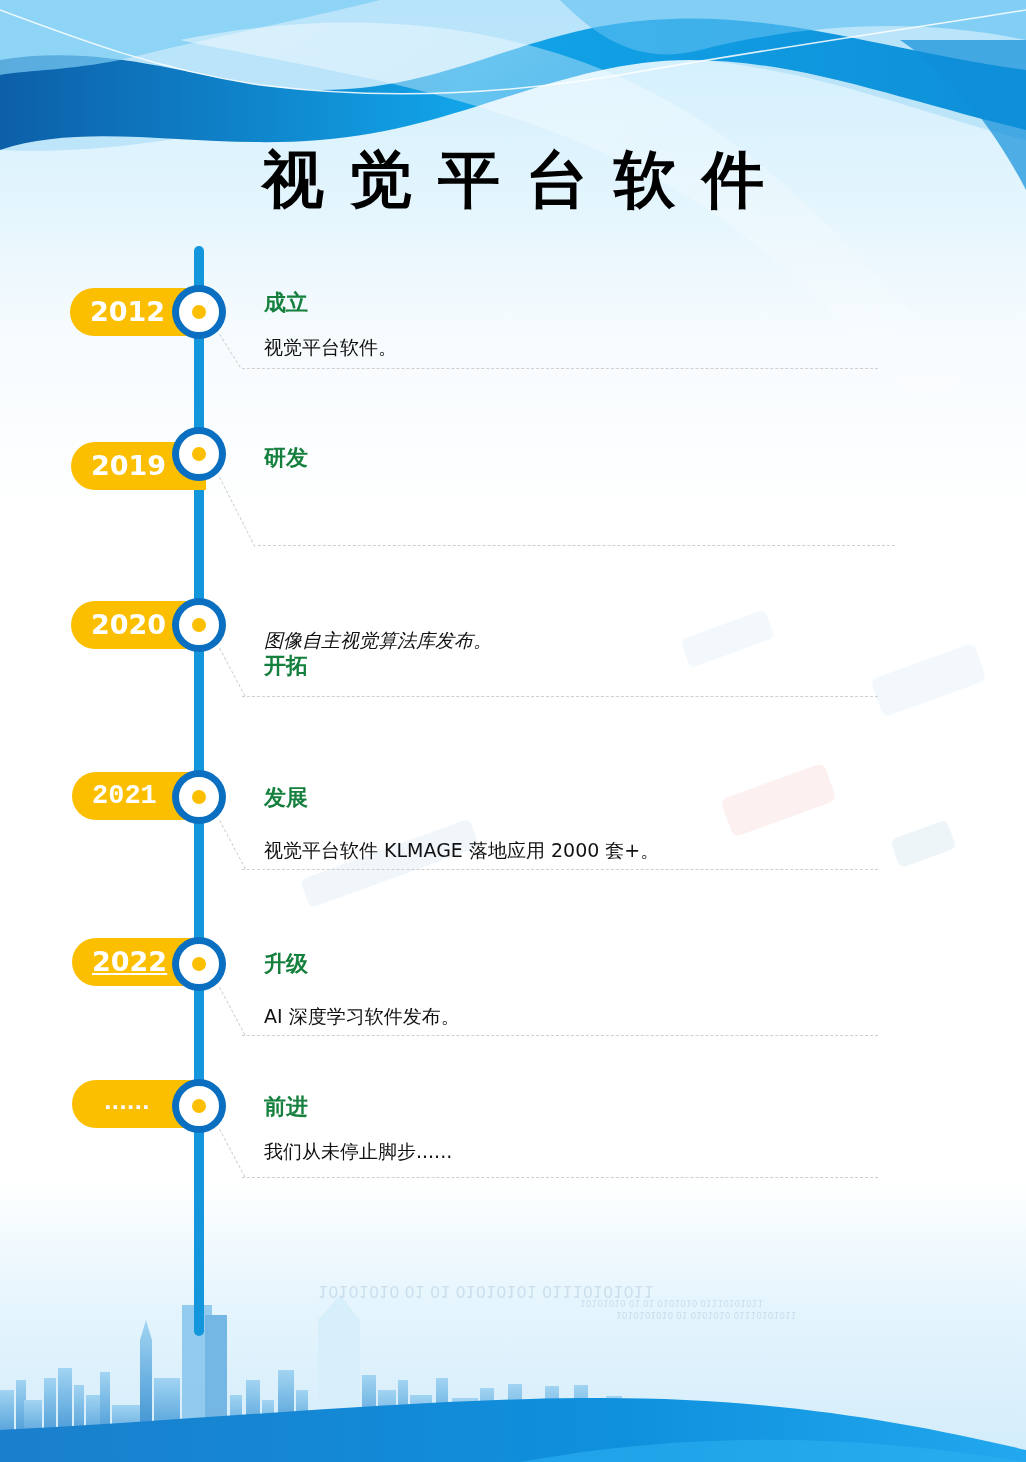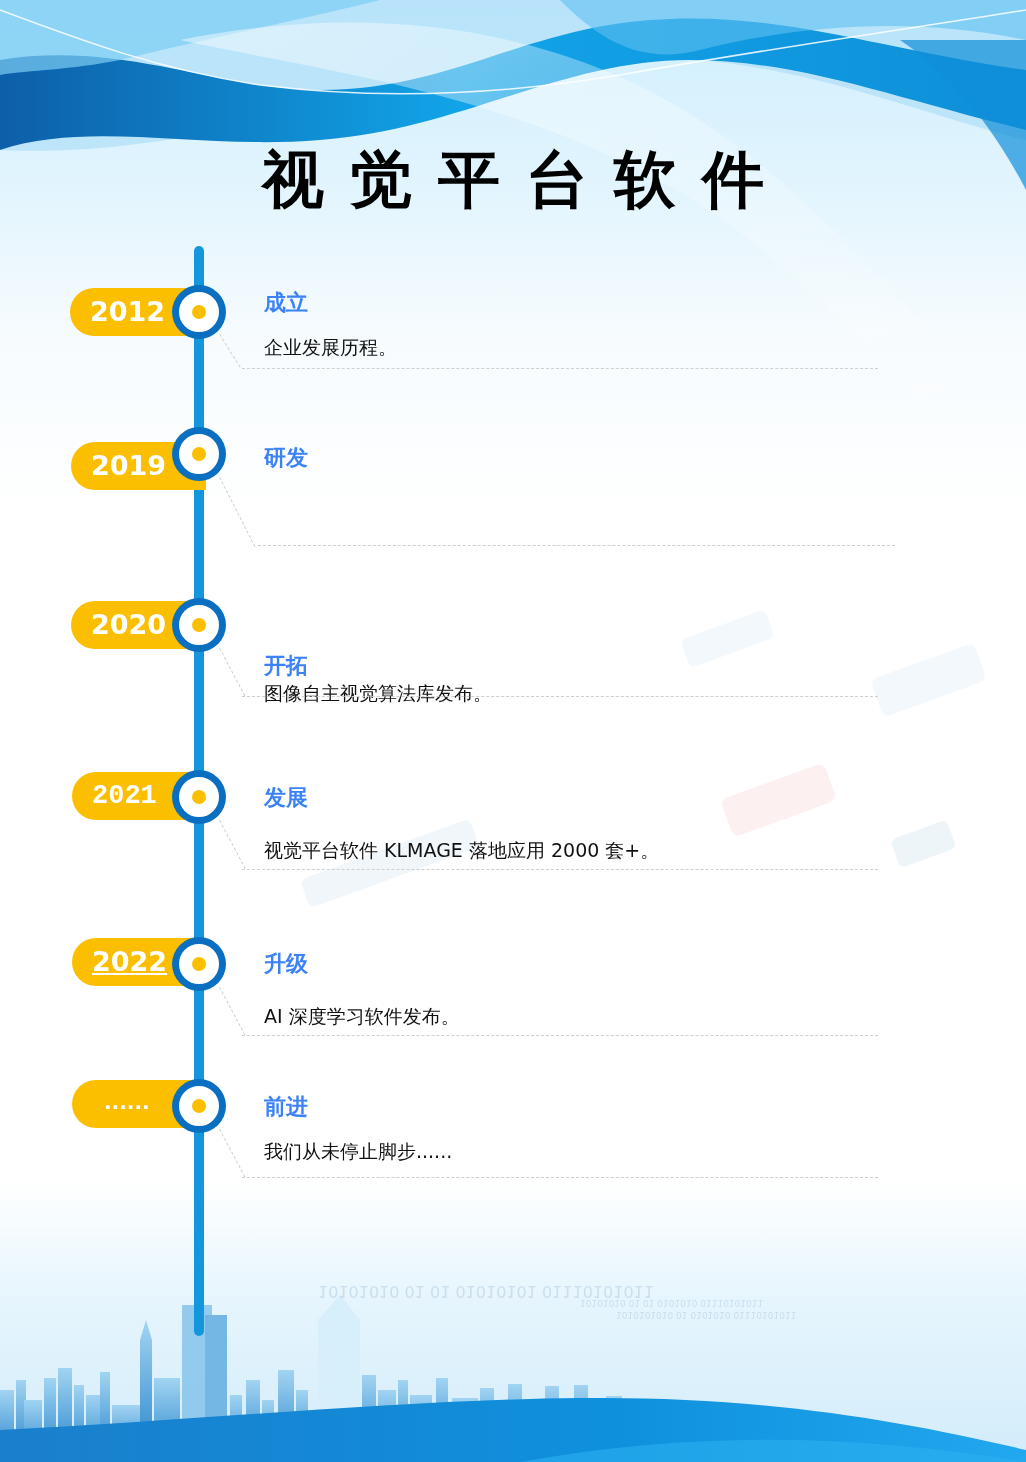--- a/index.html
+++ b/index.html
@@ -35,21 +35,21 @@
   }
   .node .ring-inner {
     position: absolute; left: 2px; top: 2px; width: 36px; height: 36px; border-radius: 50%;
     background: #fff; box-sizing: border-box;
   }
   .node .dot {
     position: absolute; left: 20px; top: 20px; width: 14px; height: 14px; border-radius: 50%;
     background: #fcbf00;
   }
   .heading {
-    position: absolute; left: 264px; color: #3b82f6; font-weight: bold; font-size: 22px;
+    position: absolute; left: 264px; color: #15803d; font-weight: bold; font-size: 22px;
   }
   .desc {
     position: absolute; left: 264px; color: #111; font-size: 19px;
   }
   .divider {
     position: absolute; left: 242px; height: 0; border-top: 1px dashed #cfcfcf;
   }
   .connector {
     position: absolute; border-top: 1px dashed #cfcfcf; transform-origin: 0 0;
   }
@@ -158,21 +158,21 @@
 
 <div class="entry" style="top:0;">
   <div class="pill" style="top:288px;">2012</div>
   <div class="node" style="top:285px;">
       <div class="ring">
         <div class="ring-inner"></div>
       </div>
       <div class="dot"></div>
     </div>
   <div class="heading" style="top:288px;">成立</div>
-  <div class="desc" style="top:335px;">企业发展历程。</div>
+  <div class="desc" style="top:335px;">视觉平台软件。</div>
   <div class="connector" style="left:220px; top:334px; width:39px; transform:rotate(58deg);"></div>
   <div class="divider" style="top:368px; width:636px;"></div>
 </div>
 
 <div class="entry" style="top:0;">
   <div class="pill" style="top:442px; left:71px;">2019</div>
   <div class="node" style="top:427px;">
       <div class="ring">
         <div class="ring-inner"></div>
       </div>
@@ -185,21 +185,21 @@
 
 <div class="entry" style="top:0;">
   <div class="pill" style="top:601px; left:71px;">2020</div>
   <div class="node" style="top:598px;">
       <div class="ring">
         <div class="ring-inner"></div>
       </div>
       <div class="dot"></div>
     </div>
   <div class="heading" style="top:610px;margin-top:41px;">开拓</div>
-  <div class="desc" style="top:681px;">图像自主视觉算法库发布。</div>
+  <div class="desc" style="top:628px;font-style:italic;">图像自主视觉算法库发布。</div>
   <div class="connector" style="left:220px; top:648px; width:54px; transform:rotate(62deg);"></div>
   <div class="divider" style="top:696px; width:636px;"></div>
 </div>
 
 <div class="entry" style="top:0;">
   <div class="pill" style="top:772px; left:72px;font-family:Liberation Mono, monospace;">2021</div>
   <div class="node" style="top:770px;">
       <div class="ring">
         <div class="ring-inner"></div>
       </div>

